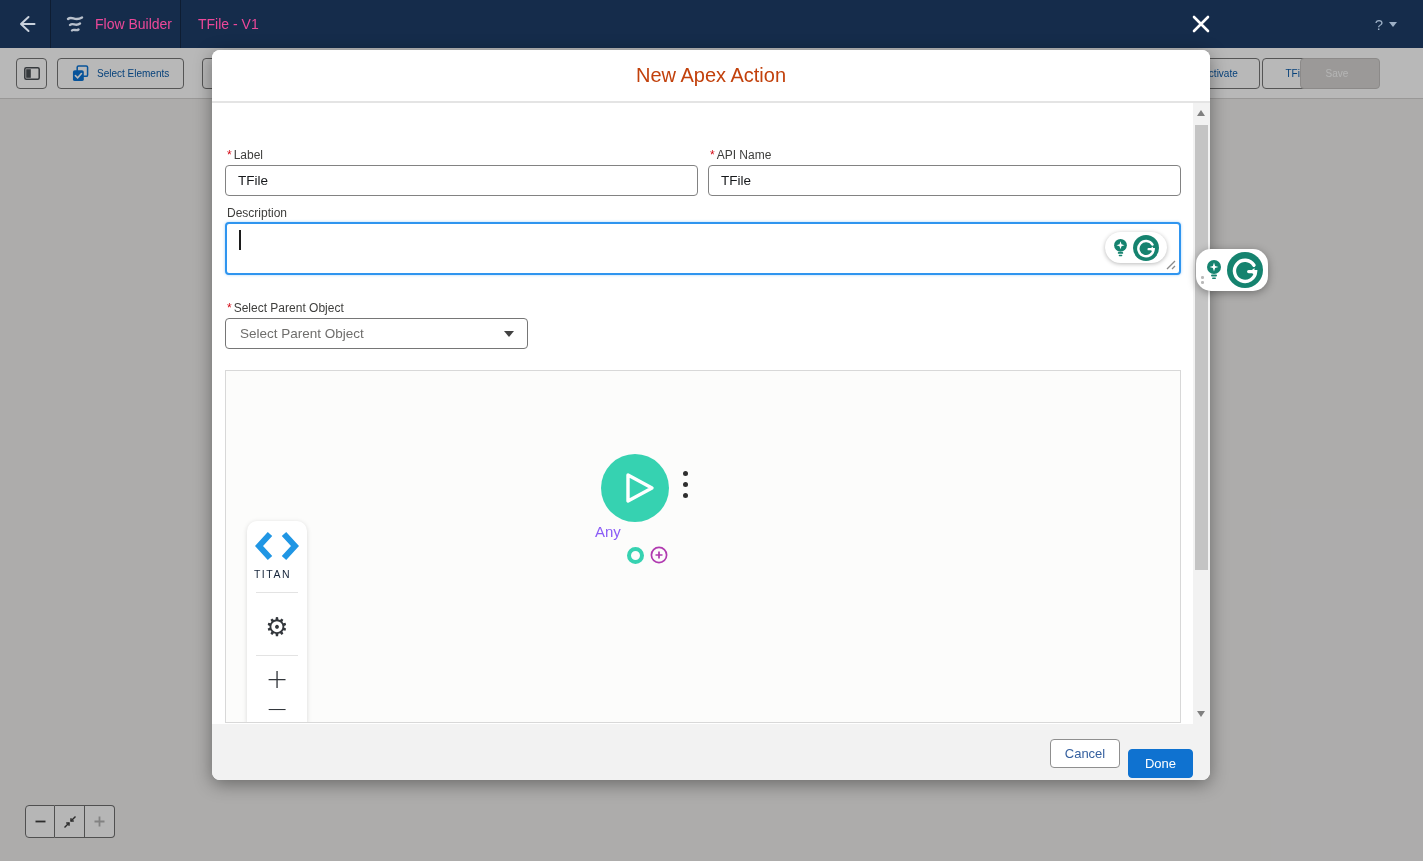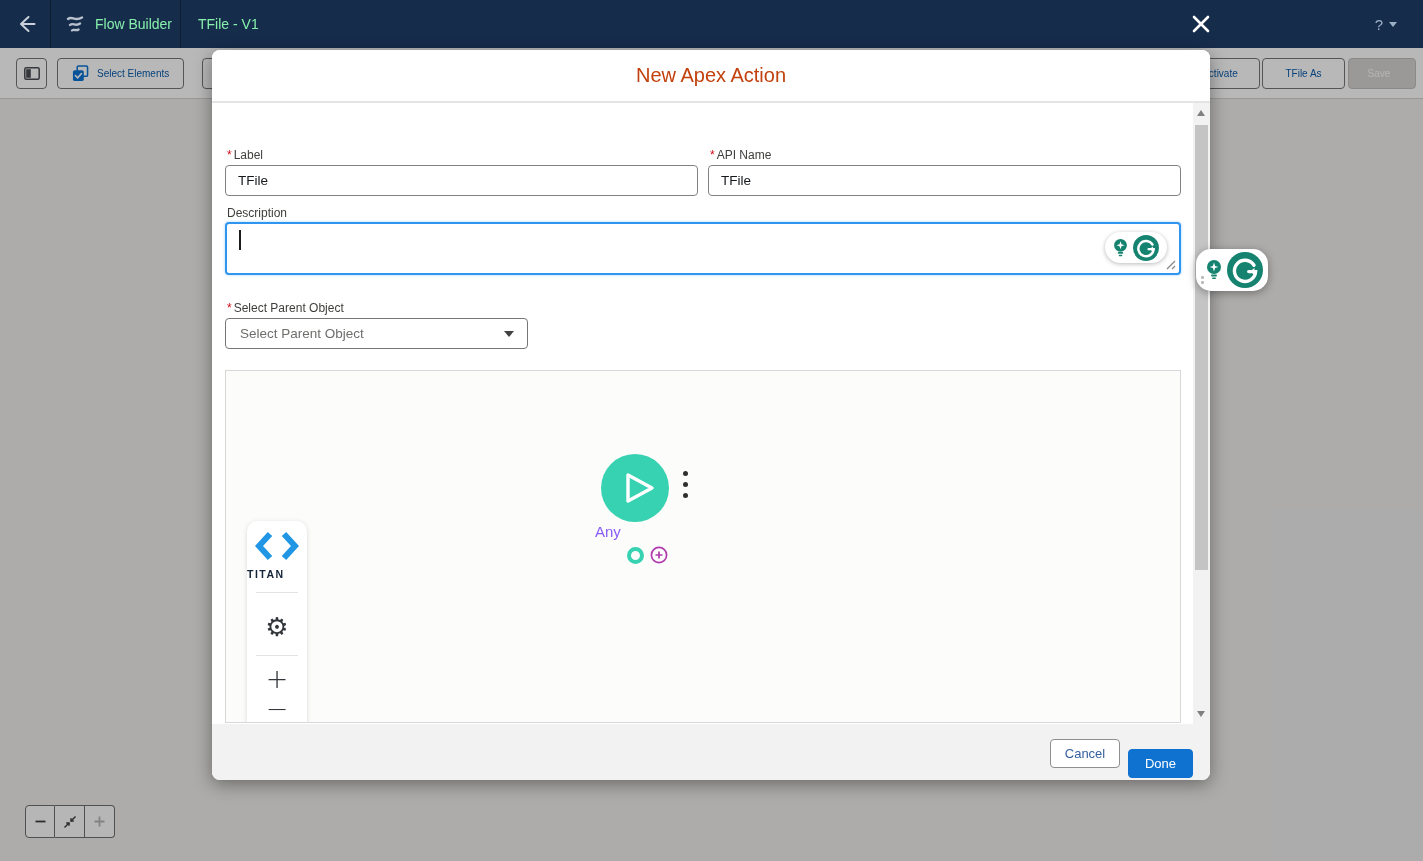--- a/index.html
+++ b/index.html
@@ -7,21 +7,21 @@
   body {
     position:relative; overflow:hidden;
     font-family:"Liberation Sans","DejaVu Sans",sans-serif;
     background:#f0efee;
   }
   .abs { position:absolute; }
 
   
   .header { left:0; top:0; width:1423px; height:48px; background:#152c4b; z-index:1; }
   .hdr-sep { top:0; width:1px; height:48px; background:rgba(0,0,0,0.33); }
-  .hdr-text { color:#86efac; font-size:14px; line-height:48px; }
+  .hdr-text { color:#ec4899; font-size:14px; line-height:48px; }
   .help-wrap { right:26px; top:0; height:48px; display:flex; align-items:center; gap:6px; color:#9db0c6; }
   .help-q { font-size:15px; }
   .tri-down-sm { width:0; height:0; border-left:4px solid transparent; border-right:4px solid transparent; border-top:5px solid #9db0c6; }
 
   
   .toolbar { left:0; top:48px; width:1423px; height:51px; background:#ffffff; border-bottom:1px solid #d5d3d1; z-index:1; }
   .tb-btn {
     position:absolute; top:10px; height:31px; border:1px solid #767676; border-radius:4px;
     background:#fff; color:#0b5cab; font-size:10px; display:flex; align-items:center; justify-content:center; gap:8px;
     padding:0 14px; cursor:pointer;
@@ -75,21 +75,21 @@
   
   .preview { left:225px; top:370px; width:956px; height:353px; background:#fcfcfb; border:1px solid #d8d8d8;
     z-index:22; overflow:hidden; }
   .play-btn { left:375px; top:83px; width:68px; height:68px; border-radius:50%; background:#36d2b1; cursor:pointer; }
   .kebab { left:453px; top:98px; width:14px; height:34px; cursor:pointer; }
   .kebab i { position:absolute; left:4px; width:5px; height:5px; border-radius:50%; background:#2f2f2f; }
   .node-label { left:369px; top:152px; width:80px; text-align:left; font-size:15px; color:#8b5cf6; }
   .ring-icon { left:401px; top:176px; width:17px; height:17px; border:4px solid #36d2b1; border-radius:50%; cursor:pointer; }
   .titan-panel { left:21px; top:150px; width:60px; height:210px; background:#fff; border-radius:10px;
     box-shadow:0 1px 5px rgba(0,0,0,0.14); }
-  .titan-word { top:47px; left:0; width:44px; text-align:left; font-size:10.5px; font-weight:bold;
+  .titan-word { top:47px; left:0; width:44px; text-align:right; font-size:10.5px; font-weight:normal;
     letter-spacing:1.5px; color:#15243a; }
   .panel-hr { left:9px; width:42px; height:1px; background:#e3e3e3; }
   .panel-glyph { left:0; width:60px; text-align:center; color:#33373c; font-family:"DejaVu Sans",sans-serif; cursor:pointer; }
 
   
   .m-scroll { left:1193px; top:103px; width:17px; height:621px; background:#f2f2f2; z-index:23; }
   .m-thumb { left:2px; top:22px; width:13px; height:445px; background:#c4c4c4; }
   .sb-arrow { left:4px; width:0; height:0; border-left:4.5px solid transparent; border-right:4.5px solid transparent; }
   .sb-up { top:7px; border-bottom:6px solid #808080; }
   .sb-down { bottom:7px; border-top:6px solid #808080; }
@@ -149,21 +149,21 @@
     </svg>
     <span>Select Elements</span>
   </div>
   <div class="tb-btn" style="left:202px; width:60px;"></div>
   <div class="tb-btn" style="left:1180px; width:80px;">
     <span>Activate</span>
   </div>
   <div class="tb-btn" style="left:1262px; width:83px;">
     <span>TFile As</span>
   </div>
-  <div class="tb-btn disabled" style="left:1348px; width:68px;padding-left:8px;">
+  <div class="tb-btn disabled" style="left:1300px; width:80px;padding-left:8px;">
     <span>Save</span>
   </div>
 </div>
 
 <div class="abs zoomgrp">
   <div class="zbtn">
     <svg width="13" height="13" viewBox="0 0 13 13">
       <path d="M1.5 6.5 H11.5" stroke="#3f3f3f" stroke-width="1.8"></path>
       </svg>
   </div>

